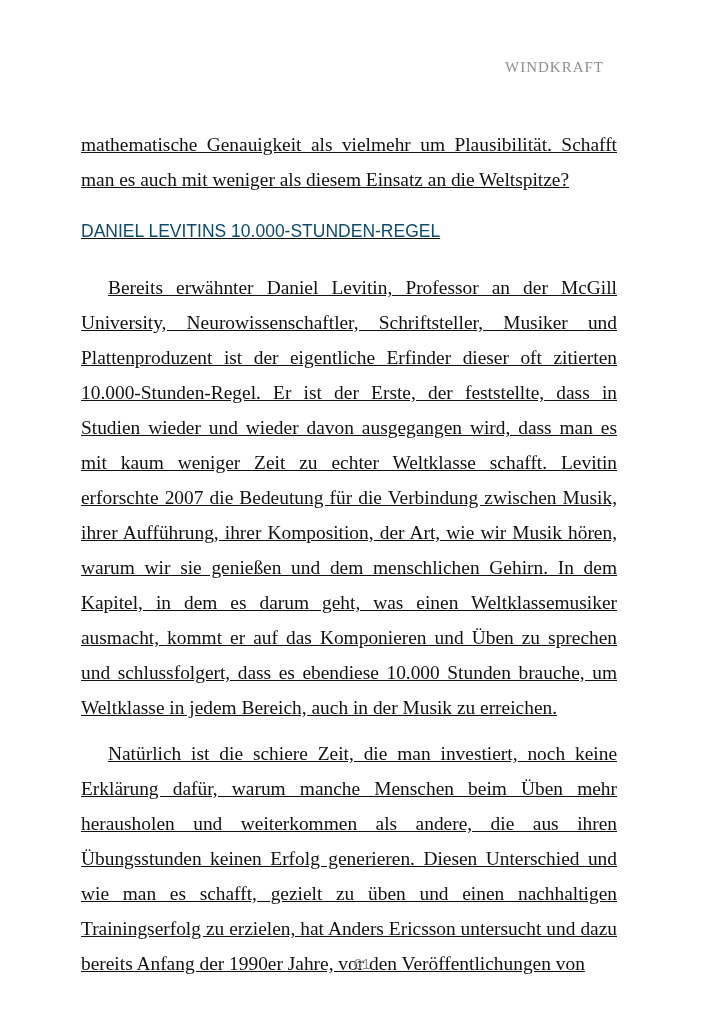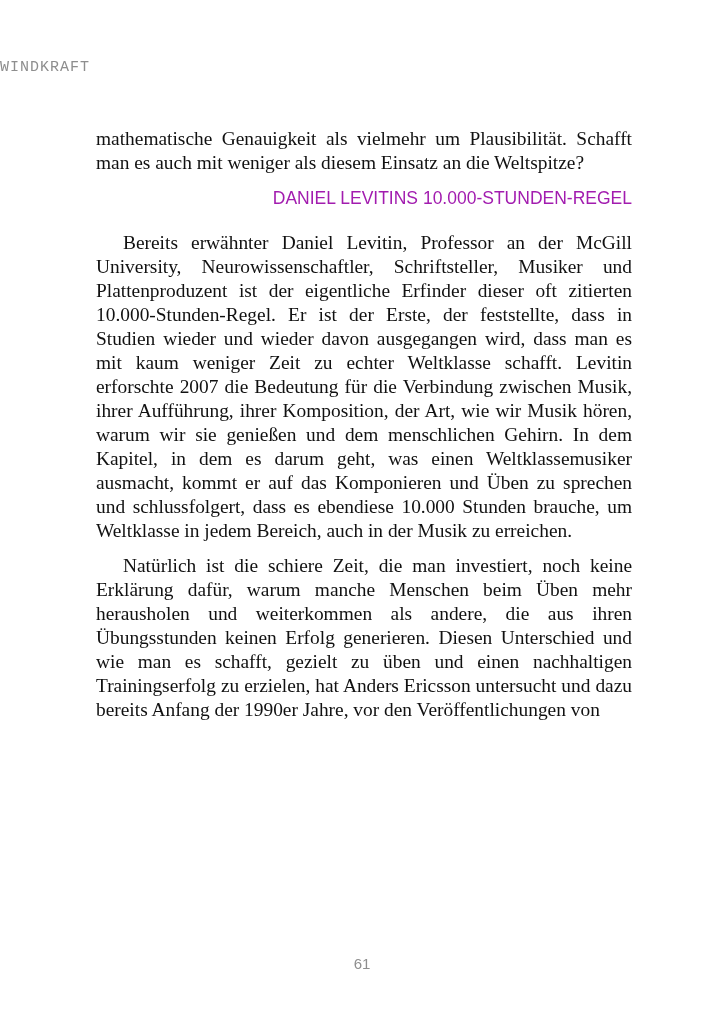--- a/index.html
+++ b/index.html
@@ -1,32 +1,32 @@
 <!DOCTYPE html>
 <html><head>
 <meta charset="utf-8">
 <style>
   html, body { margin:0; padding:0; background:#ffffff; }
   body { width:724px; height:1024px; position:relative; overflow:hidden; }
   .running-head {
-    position:absolute; top:59px; left:0; width:604px; text-align:left;
-    font-family:Liberation Mono, monospace; font-size:15px; letter-spacing:1px;
+    position:absolute; top:59px; left:0; width:604px; text-align:right;
+    font-family:Liberation Serif, serif; font-size:15px; letter-spacing:1px;
     color:#8e8e8e;
   }
   .body-text {
-    position:absolute; left:96px; width:536px; top:127px;
-    font-family:"Liberation Serif", serif; font-size:19.4px; line-height:24px;
-    color:#111111; text-align:justify; hyphens:none;
+    position:absolute; left:81px; width:536px; top:127px;
+    font-family:"Liberation Serif", serif; font-size:19.4px; line-height:35px;
+    color:#111111; text-align:justify; hyphens:none;text-decoration:underline;
   }
   .body-text p { margin:0 0 11px 0; }
   .body-text p.indent { text-indent:27px; }
   .body-text p.cont { text-indent:0; }
   .section-heading {
-    font-family:"Liberation Sans", sans-serif; font-size:17.5px; text-align:right;
-    color:#a21caf; margin:11px 0 21px 0; letter-spacing:0;
+    font-family:"Liberation Sans", sans-serif; font-size:17.5px; text-align:left;
+    color:#0c4a6e; margin:17px 0 21px 0; letter-spacing:0;
   }
   .page-number {
     position:absolute; top:955px; left:0; width:724px; text-align:center;
     font-family:"Liberation Sans", sans-serif; font-size:15px; color:#8e8e8e;
   }
 </style>
 </head>
 <body>
 
 <div class="running-head">WINDKRAFT</div>

